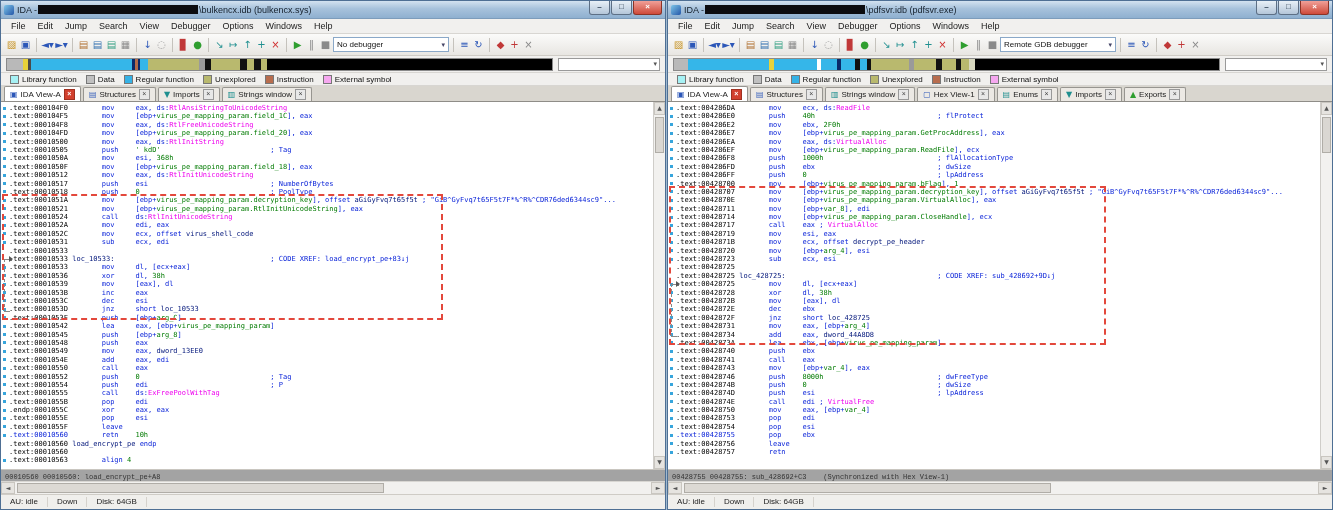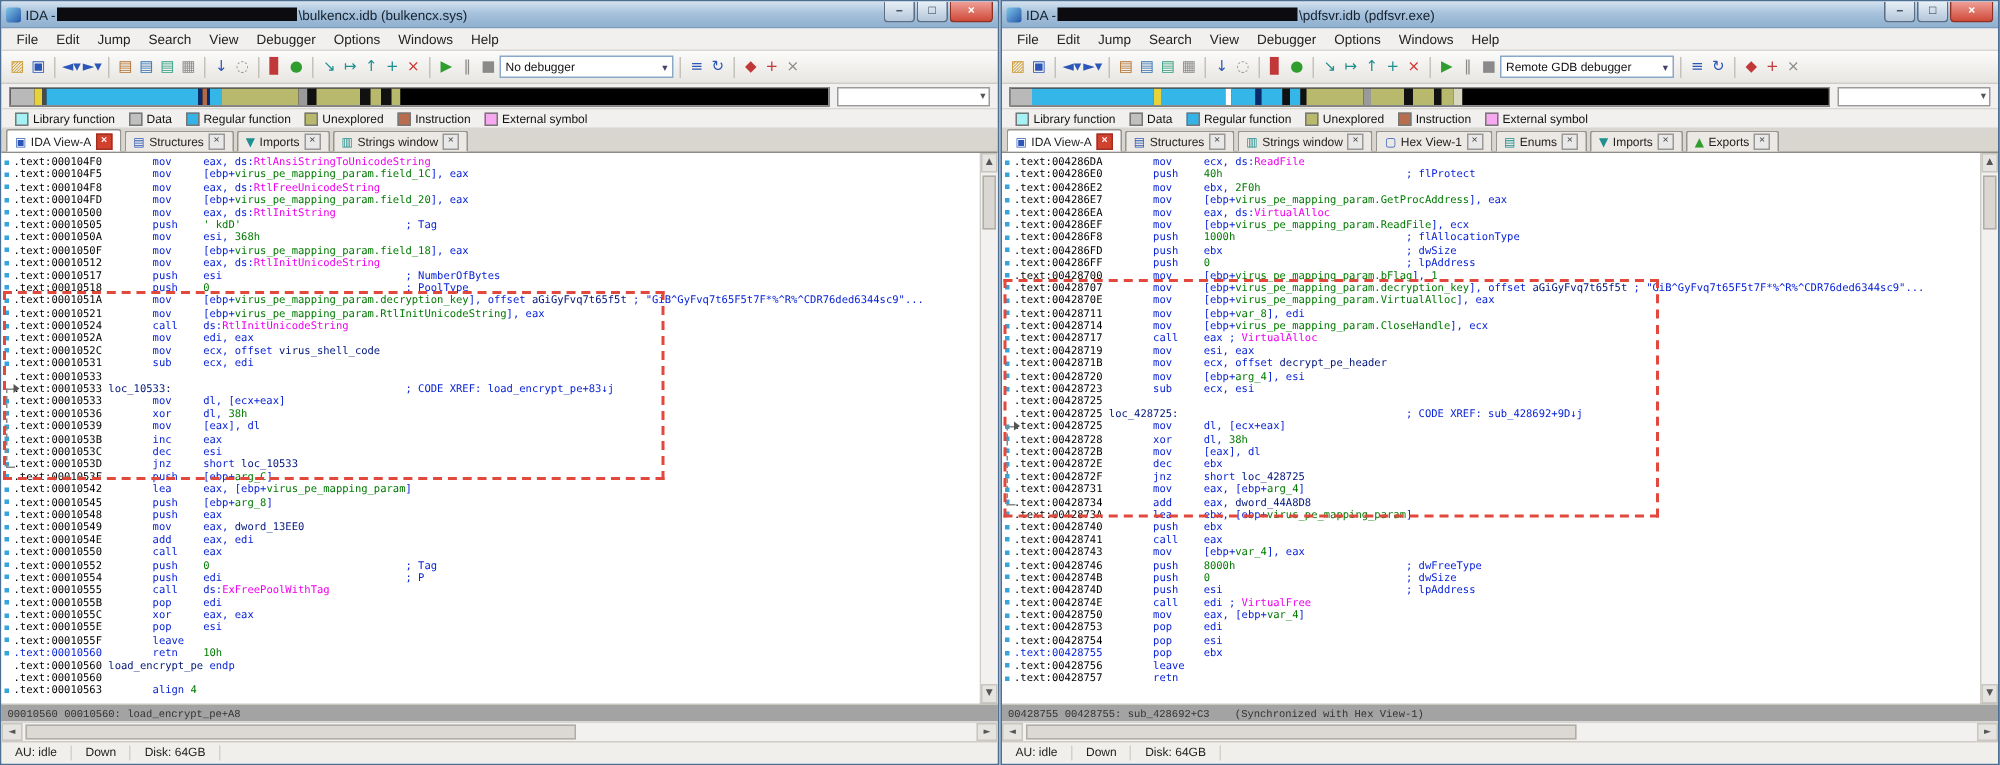--- a/index.html
+++ b/index.html
@@ -252,21 +252,21 @@
             <div class="line"><span class="t-a">.text:00010542        </span><span class="t-m">lea     </span><span class="t-r">eax, [ebp+</span><span class="t-g">virus_pe_mapping_param</span><span class="t-r">]</span><span class="dot"></span></div>
             <div class="line"><span class="t-a">.text:00010545        </span><span class="t-m">push    </span><span class="t-r">[ebp+</span><span class="t-g">arg_8</span><span class="t-r">]</span><span class="dot"></span></div>
             <div class="line"><span class="t-a">.text:00010548        </span><span class="t-m">push    </span><span class="t-r">eax</span><span class="dot"></span></div>
             <div class="line"><span class="t-a">.text:00010549        </span><span class="t-m">mov     </span><span class="t-r">eax, </span><span class="t-n">dword_13EE0</span><span class="dot"></span></div>
             <div class="line"><span class="t-a">.text:0001054E        </span><span class="t-m">add     </span><span class="t-r">eax, edi</span><span class="dot"></span></div>
             <div class="line"><span class="t-a">.text:00010550        </span><span class="t-m">call    </span><span class="t-r">eax</span><span class="dot"></span></div>
             <div class="line"><span class="t-a">.text:00010552        </span><span class="t-m">push    </span><span class="t-g">0</span><span class="t-c">                               ; Tag</span><span class="dot"></span></div>
             <div class="line"><span class="t-a">.text:00010554        </span><span class="t-m">push    </span><span class="t-r">edi</span><span class="t-c">                             ; P</span><span class="dot"></span></div>
             <div class="line"><span class="t-a">.text:00010555        </span><span class="t-m">call    </span><span class="t-r">ds:</span><span class="t-i">ExFreePoolWithTag</span><span class="dot"></span></div>
             <div class="line"><span class="t-a">.text:0001055B        </span><span class="t-m">pop     </span><span class="t-r">edi</span><span class="dot"></span></div>
-            <div class="line"><span class="t-a">.text:0001055C        </span><span class="t-m">xor     </span><span class="t-r">eax, eax</span><span class="dot"></span></div>
+            <div class="line"><span class="t-a">.endp:0001055C        </span><span class="t-m">xor     </span><span class="t-r">eax, eax</span><span class="dot"></span></div>
             <div class="line"><span class="t-a">.text:0001055E        </span><span class="t-m">pop     </span><span class="t-r">esi</span><span class="dot"></span></div>
             <div class="line"><span class="t-a">.text:0001055F        </span><span class="t-m">leave</span><span class="dot"></span></div>
             <div class="line"><span class="t-h">.text:00010560        </span><span class="t-m">retn    </span><span class="t-g">10h</span><span class="dot"></span></div>
             <div class="line"><span class="t-a">.text:00010560 </span><span class="t-n">load_encrypt_pe</span><span class="t-r"> endp</span></div>
             <div class="line"><span class="t-a">.text:00010560</span></div>
             <div class="line"><span class="t-a">.text:00010563        </span><span class="t-m">align </span><span class="t-g">4</span><span class="dot"></span></div>
           </div>
         <div class="loopline"></div>
         <div class="loophead"></div>
         <div class="redbox"></div>

